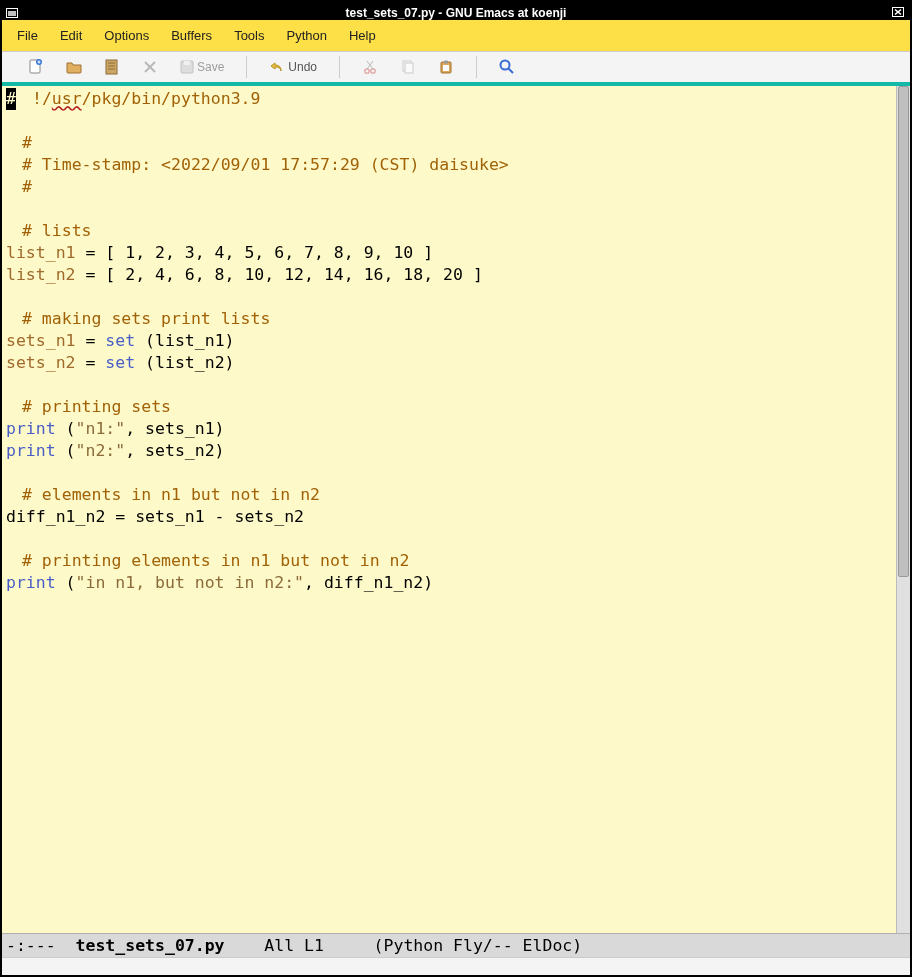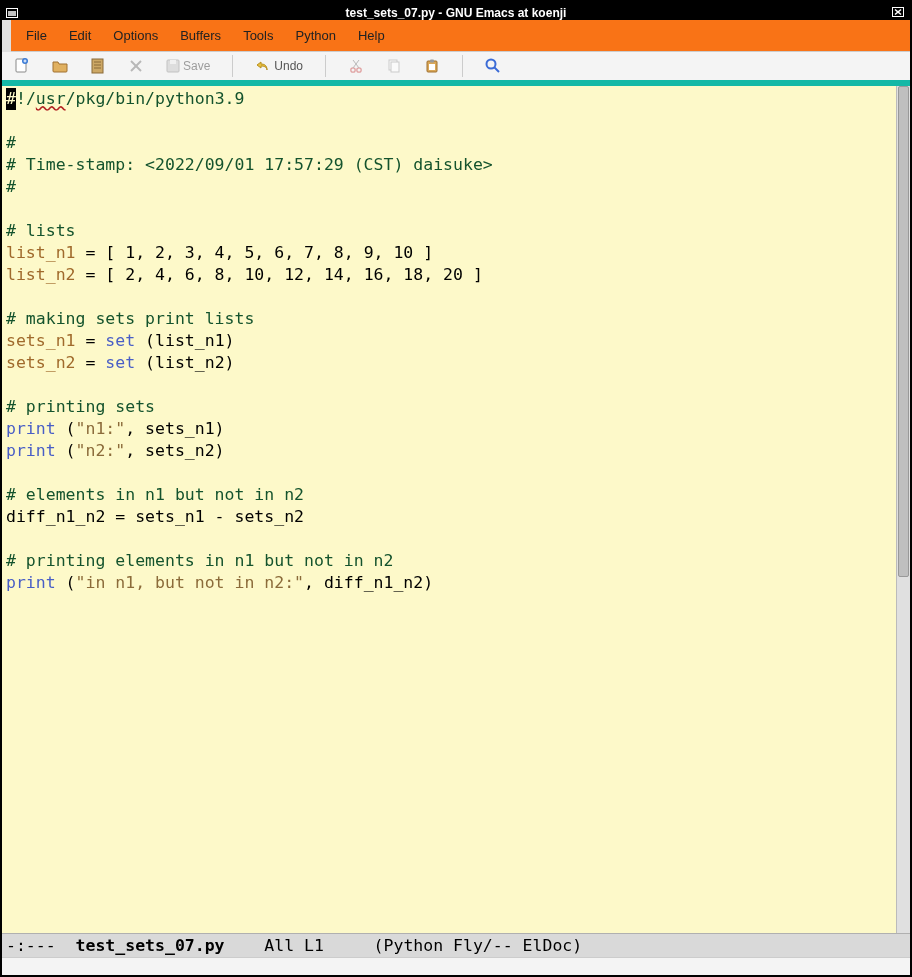--- a/index.html
+++ b/index.html
@@ -39,38 +39,37 @@
 .titlebar-title {
   flex: 1;
   text-align: center;
 }
 .titlebar-close {
   width: 16px;
   height: 14px;
   margin: 0 2px;
 }
 .menubar {
-  background: #f97316;
+  background: #fde047;
   border-bottom: 1px solid #ccc;
   display: flex;
   padding: 4px 4px;
   font-size: 13px;
   color: #222;
-  margin-left: 9px;
 }
 .menubar .menu-item {
   padding: 4px 11px;
   cursor: pointer;
 }
 .toolbar {
   background: #f4f4f4;
-  border-bottom: 6px solid #14b8a6;
-  display: flex;
-  align-items: center;
-  padding: 4px 6px;
+  border-bottom: 4px solid #14b8a6;
+  display: flex;
+  align-items: center;
+  padding: 4px 20px;
   gap: 10px;
   height: 34px;
 }
 .tool-btn {
   width: 28px;
   height: 26px;
   display: inline-flex;
   align-items: center;
   justify-content: center;
   border-radius: 3px;
@@ -137,21 +136,21 @@
   display: flex;
   white-space: pre;
 }
 .modeline .buffer-name { font-weight: bold; text-align: right; }
 .bottom-strip {
   height: 18px;
   background: #f4f4f4;
   border-top: 1px solid #ccc;
 }
 
-.comment { color: #14532d; }
+.comment { color: #a16207; padding-left: 16px; }
 .var { color: #a06a2c; }
 .builtin { color: #485ec6; }
 .string { color: #8b6b3a; }
 .spellwavy { text-decoration: underline wavy #b22222; text-decoration-skip-ink: none; }
 .cursor {
   background: #000;
   color: #fdf9c9;
   display: inline-block;
 }
 </style>

